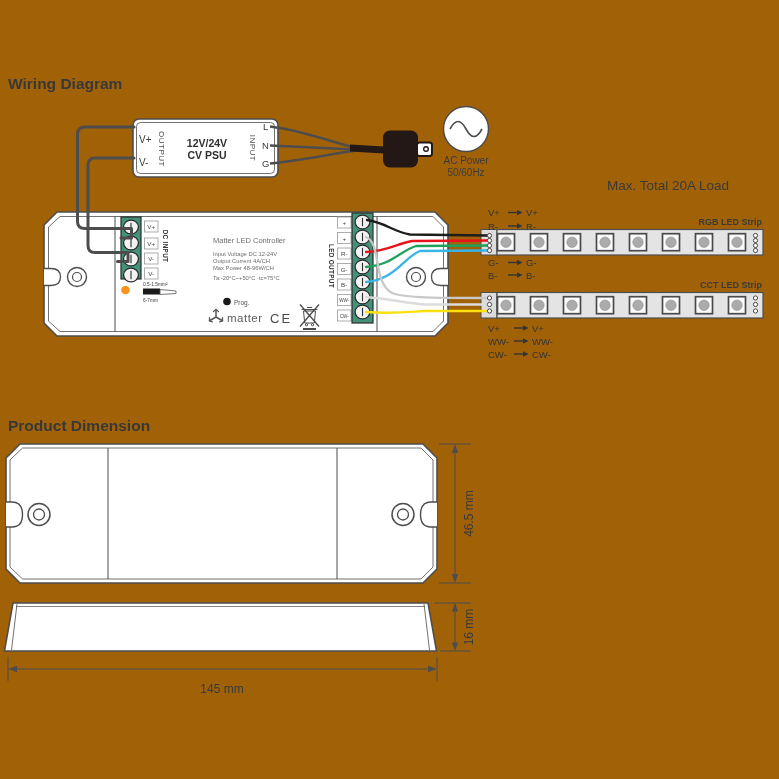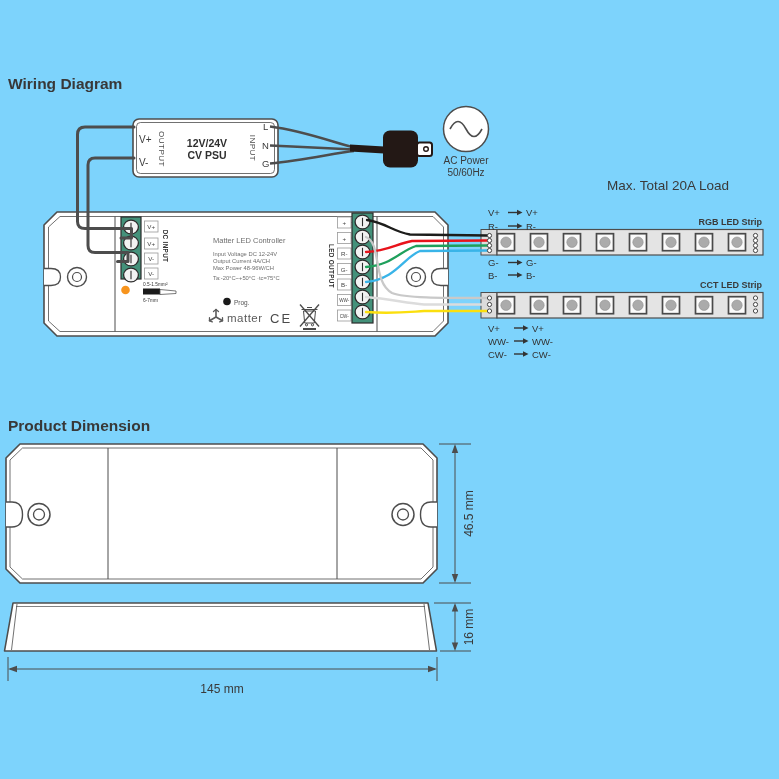--- a/index.html
+++ b/index.html
@@ -1,16 +1,16 @@
 <!DOCTYPE html>
 <html><head>
 <meta charset="utf-8">
 <style>
   html,body{margin:0;padding:0;background:#fff;}
-  #page{position:relative;width:779px;height:779px;background:#7dd3fc;overflow:hidden;}
+  #page{position:relative;width:779px;height:779px;background:#a16207;overflow:hidden;}
   svg text{font-family:"Liberation Sans","DejaVu Sans",sans-serif;fill:#3a3a3a;}
   .t-heading{font-size:15.5px;font-weight:700;fill:#383838;}
   .t-load{font-size:13.5px;fill:#3a3a3a;}
   .t-psu{font-size:10px;}
   .t-psu-model{font-size:10.5px;font-weight:700;fill:#2f2f2f;}
   .t-rot{font-size:8px;letter-spacing:0.5px;fill:#4a4a4a;}
   .t-lng{font-size:9.5px;}
   .t-ac{font-size:10px;}
   .t-striplbl{font-size:9.5px;fill:#333;}
   .t-striptitle{font-size:9px;font-weight:700;fill:#3a3a3a;}

